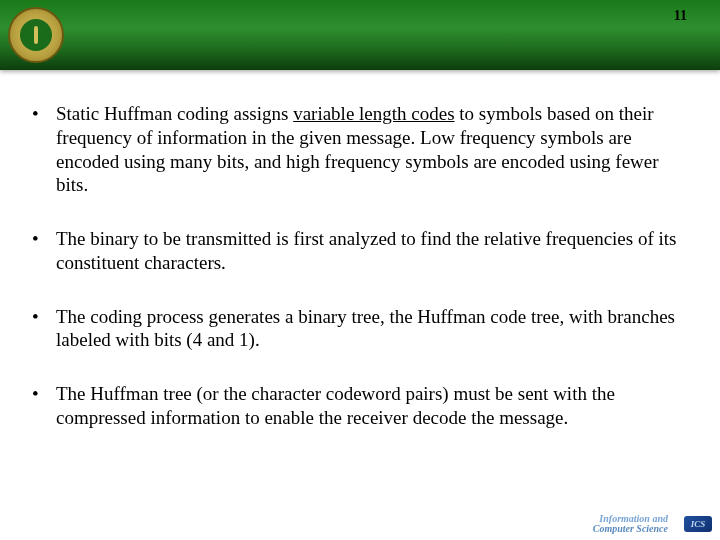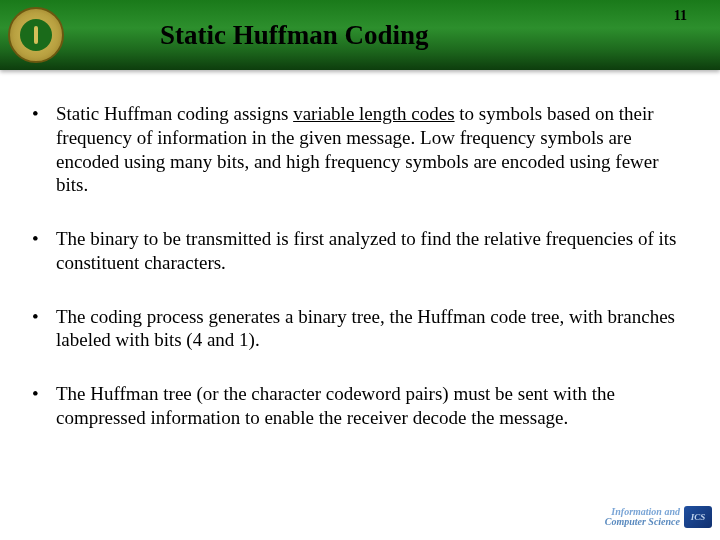--- a/index.html
+++ b/index.html
@@ -86,37 +86,37 @@
   }
   .bullet-text {
     flex: 1;
   }
   .kw {
     text-decoration: underline;
   }
   .footer-logo {
     position: absolute;
     right: 8px;
-    bottom: 12px;
+    bottom: 6px;
     display: flex;
     align-items: center;
-    gap: 4px;
+    gap: 16px;
   }
   .footer-text {
     font-size: 10px;
     line-height: 1;
     font-style: italic;
     font-weight: bold;
     text-align: right;
   }
   .footer-text .l1 { color: #7aa5d6; }
   .footer-text .l2 { color: #5a8abf; padding-left: 48px; }
   .footer-badge {
     width: 28px;
-    height: 22px;
+    height: 16px;
     background: linear-gradient(135deg, #2050a0, #103070);
     border-radius: 3px;
     color: #c0d5ef;
     font-size: 9px;
     font-weight: bold;
     display: flex;
     align-items: center;
     justify-content: center;
     font-style: italic;
   }
@@ -125,21 +125,20 @@
 <body>
 
 <div class="header">
   <div class="logo">
     <div class="logo-outer">
       <div class="logo-inner">
         <div class="logo-center"></div>
       </div>
     </div>
   </div>
-  <div class="title">Static Huffman Coding</div>
   <div class="page-num">11</div>
 </div>
 
 <div class="content">
   <ul>
     <li>
       <span class="bullet">•</span>
       <span class="bullet-text"><span>Static Huffman coding assigns </span><span class="kw">variable length codes</span><span> to symbols based on their frequency of information in the given message. Low frequency symbols are encoded using many bits, and high frequency symbols are encoded using fewer bits.</span></span>
     </li>
     <li>

